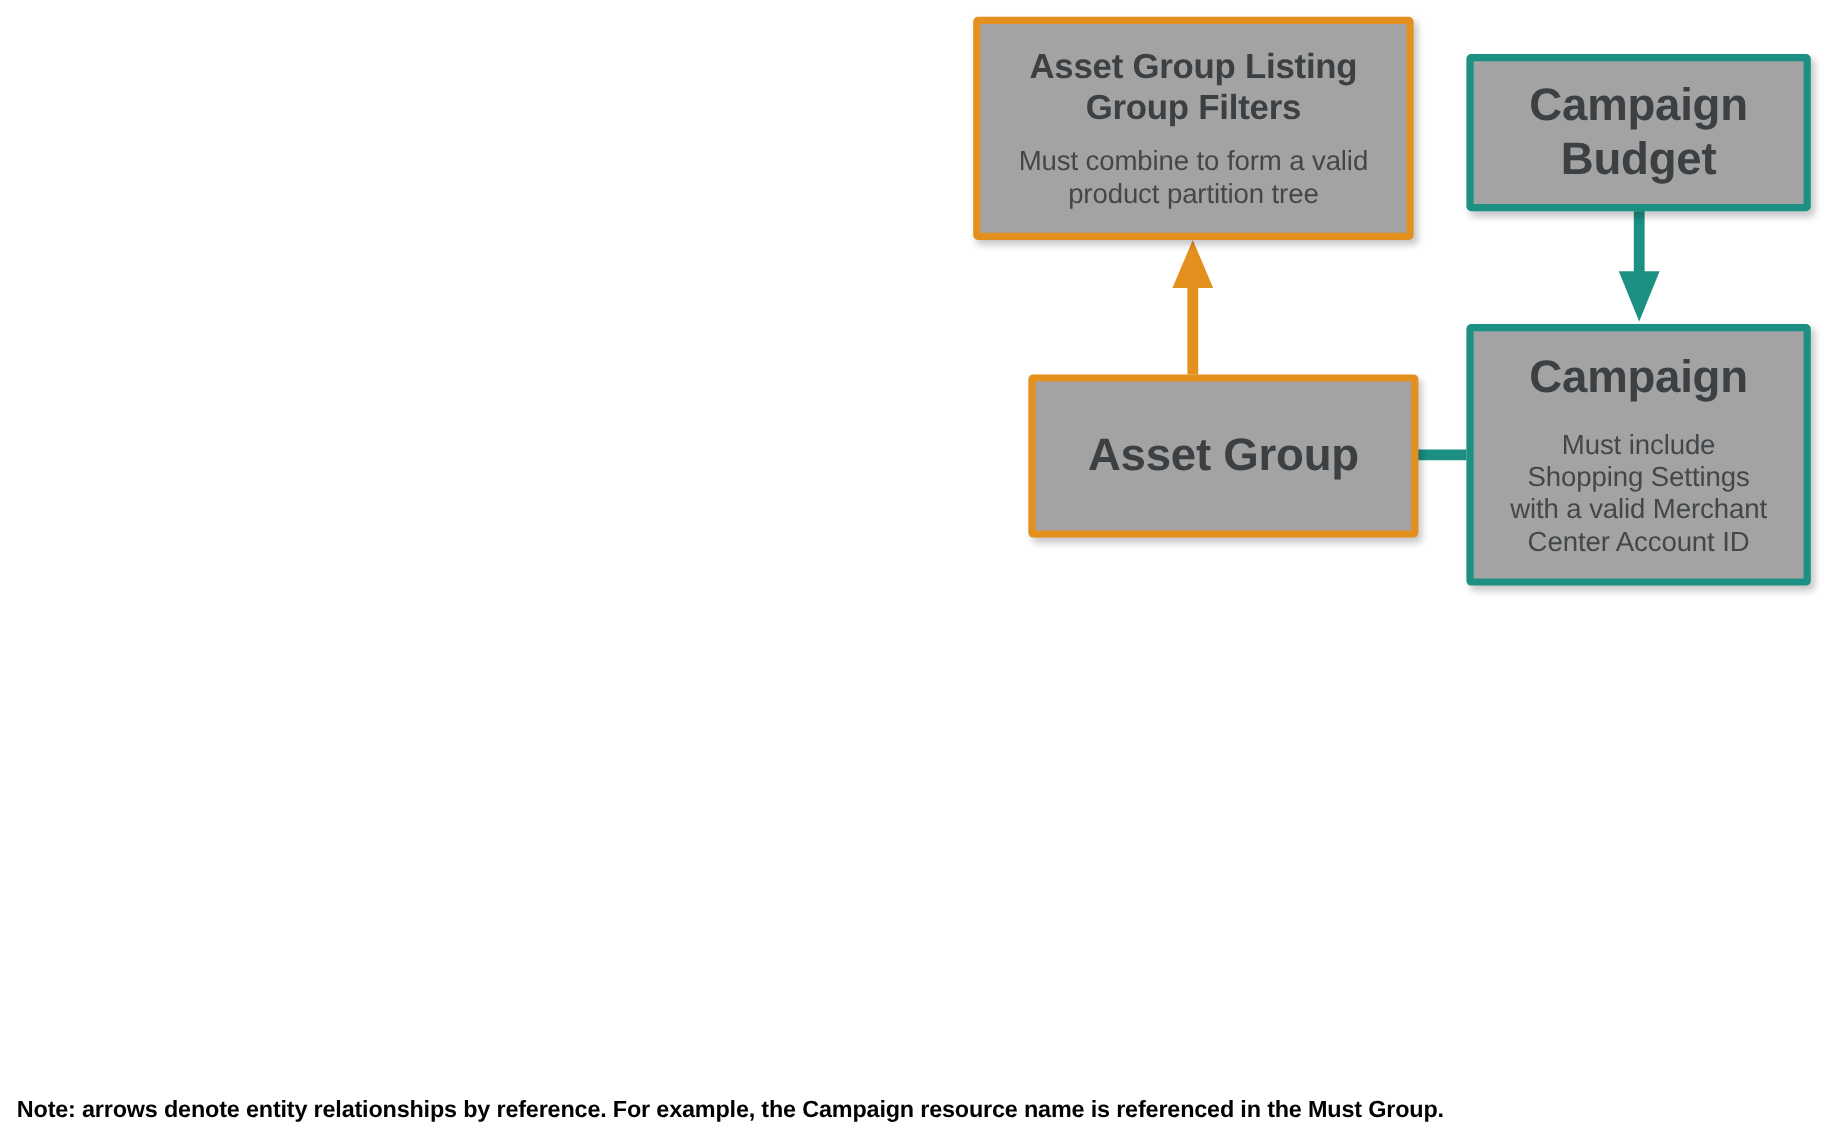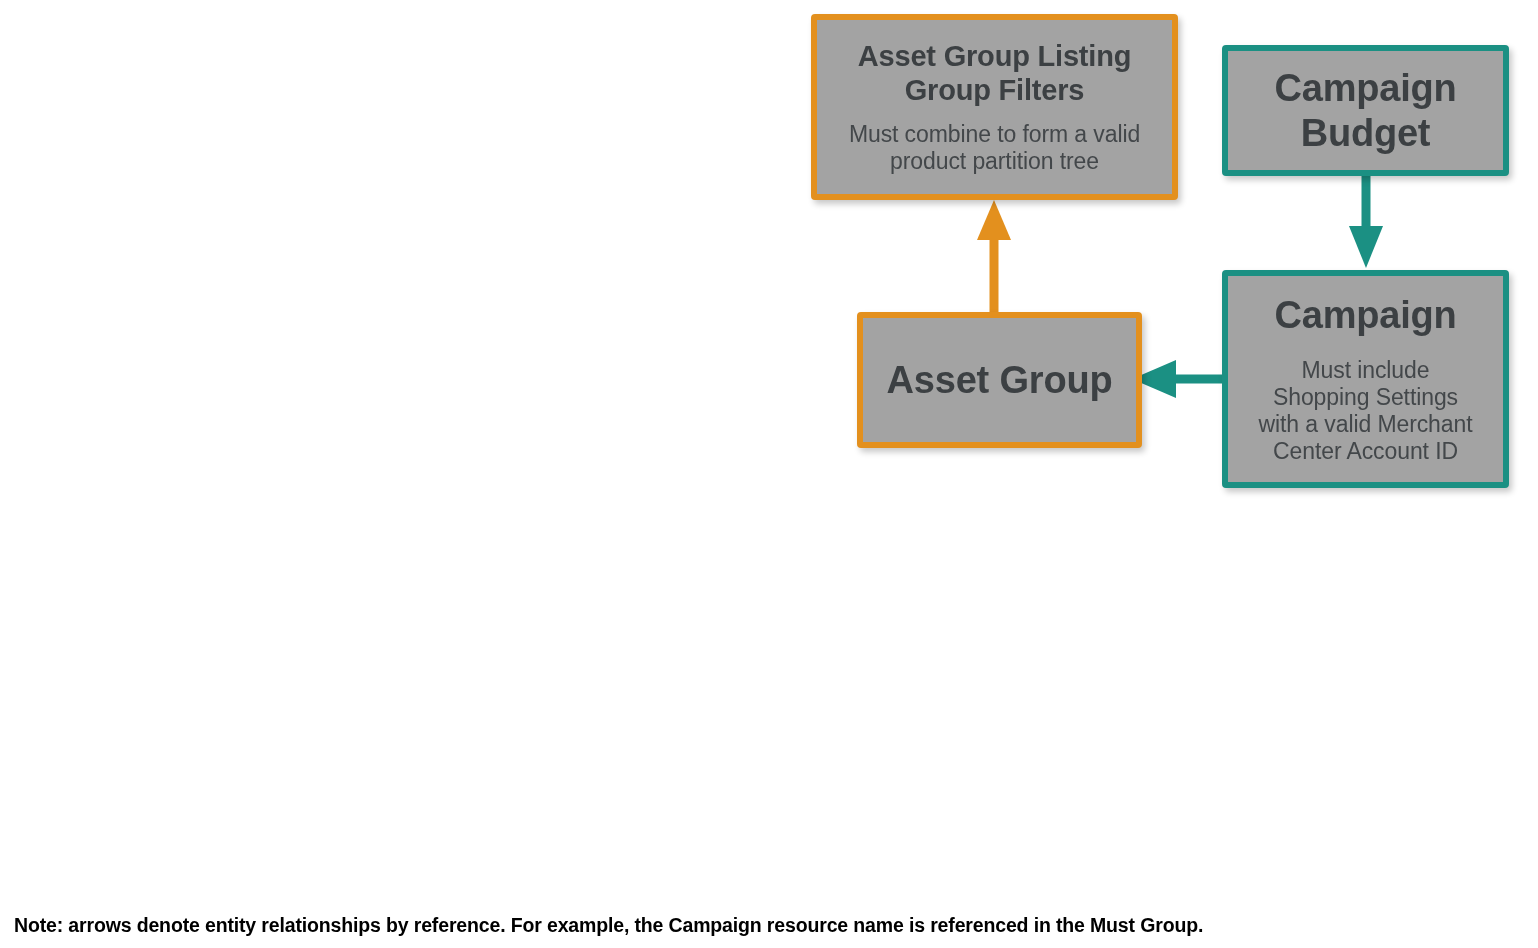--- a/index.html
+++ b/index.html
@@ -76,21 +76,21 @@
     left: 811px;  top: 14px;   width: 367px; height: 186px;
   }
   #box-aglgf .entity-title { font-size: 29px; }
   #box-aglgf .entity-note  { margin-top: 13px; }
 
   #box-campaign-budget {
     left: 1222px; top: 45px;   width: 287px; height: 131px;
   }
 
   #box-asset-group {
-    left: 857px;  top: 312px;  width: 285px; height: 136px;
+    left: 857px;  top: 312px;  width: 325px; height: 136px;
   }
 
   #box-campaign {
     left: 1222px; top: 270px;  width: 287px; height: 218px;
   }
   #box-campaign .entity-note { margin-top: 19px; }
 
   
   #footer-note {
     position: absolute;

